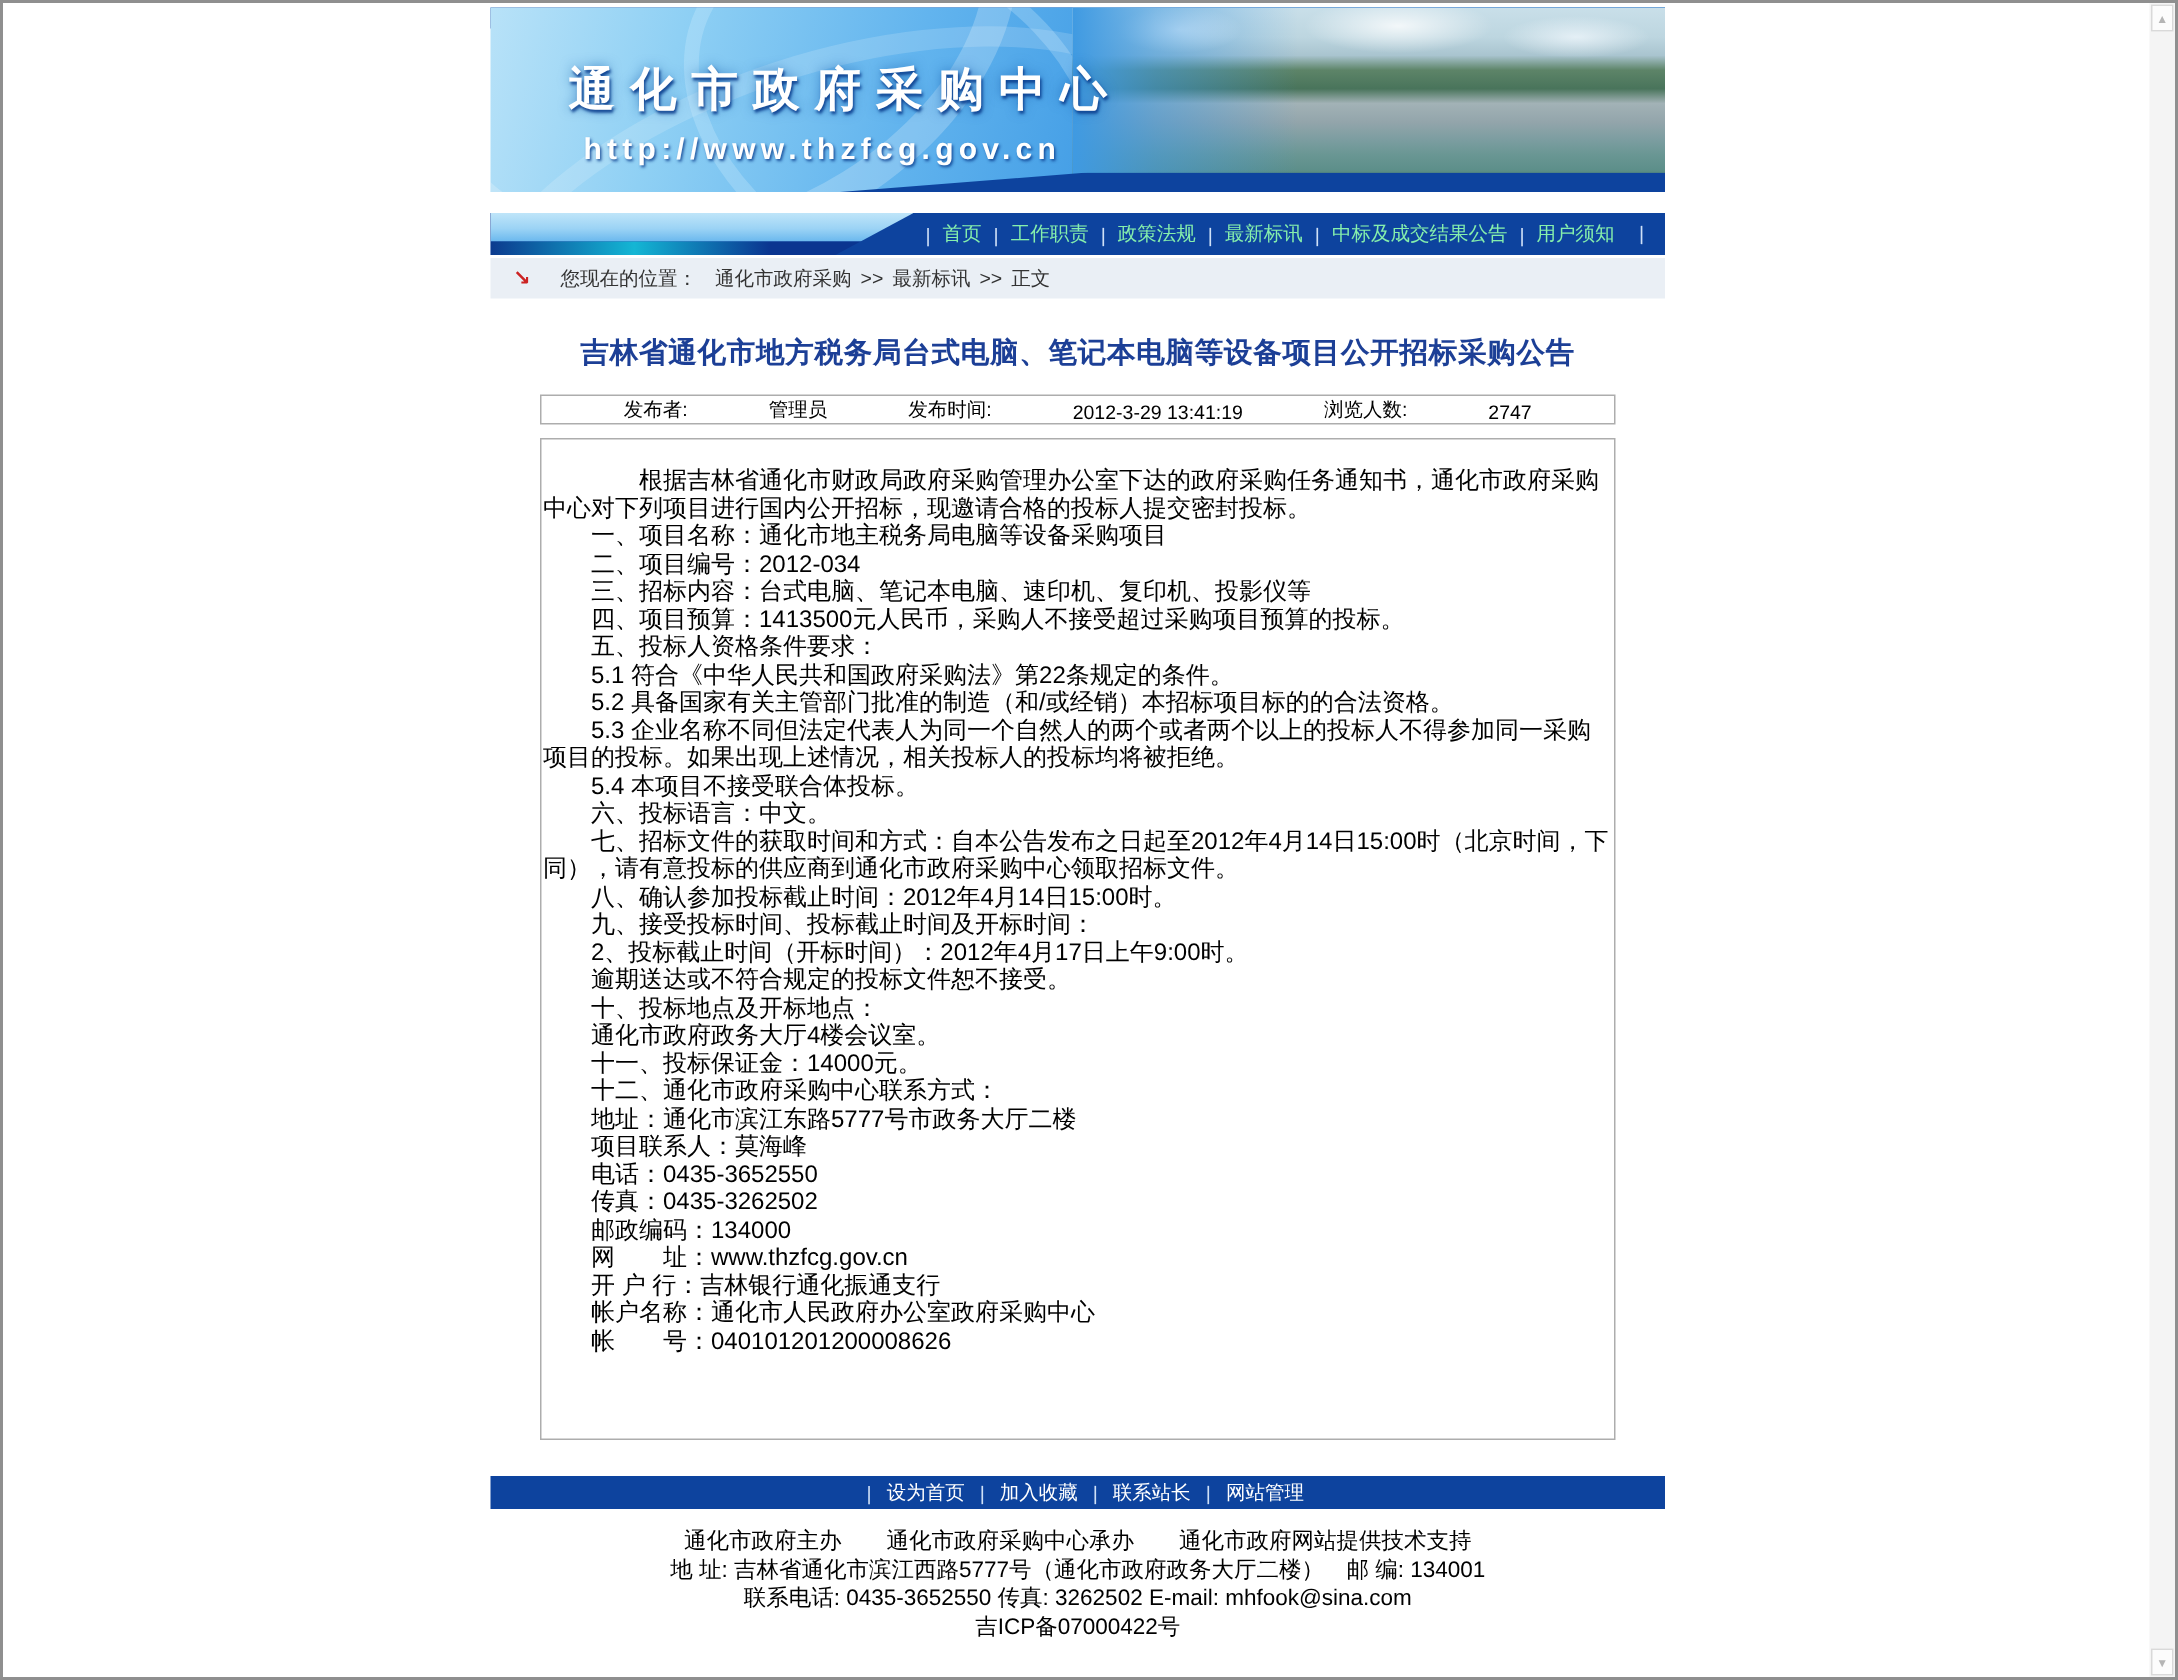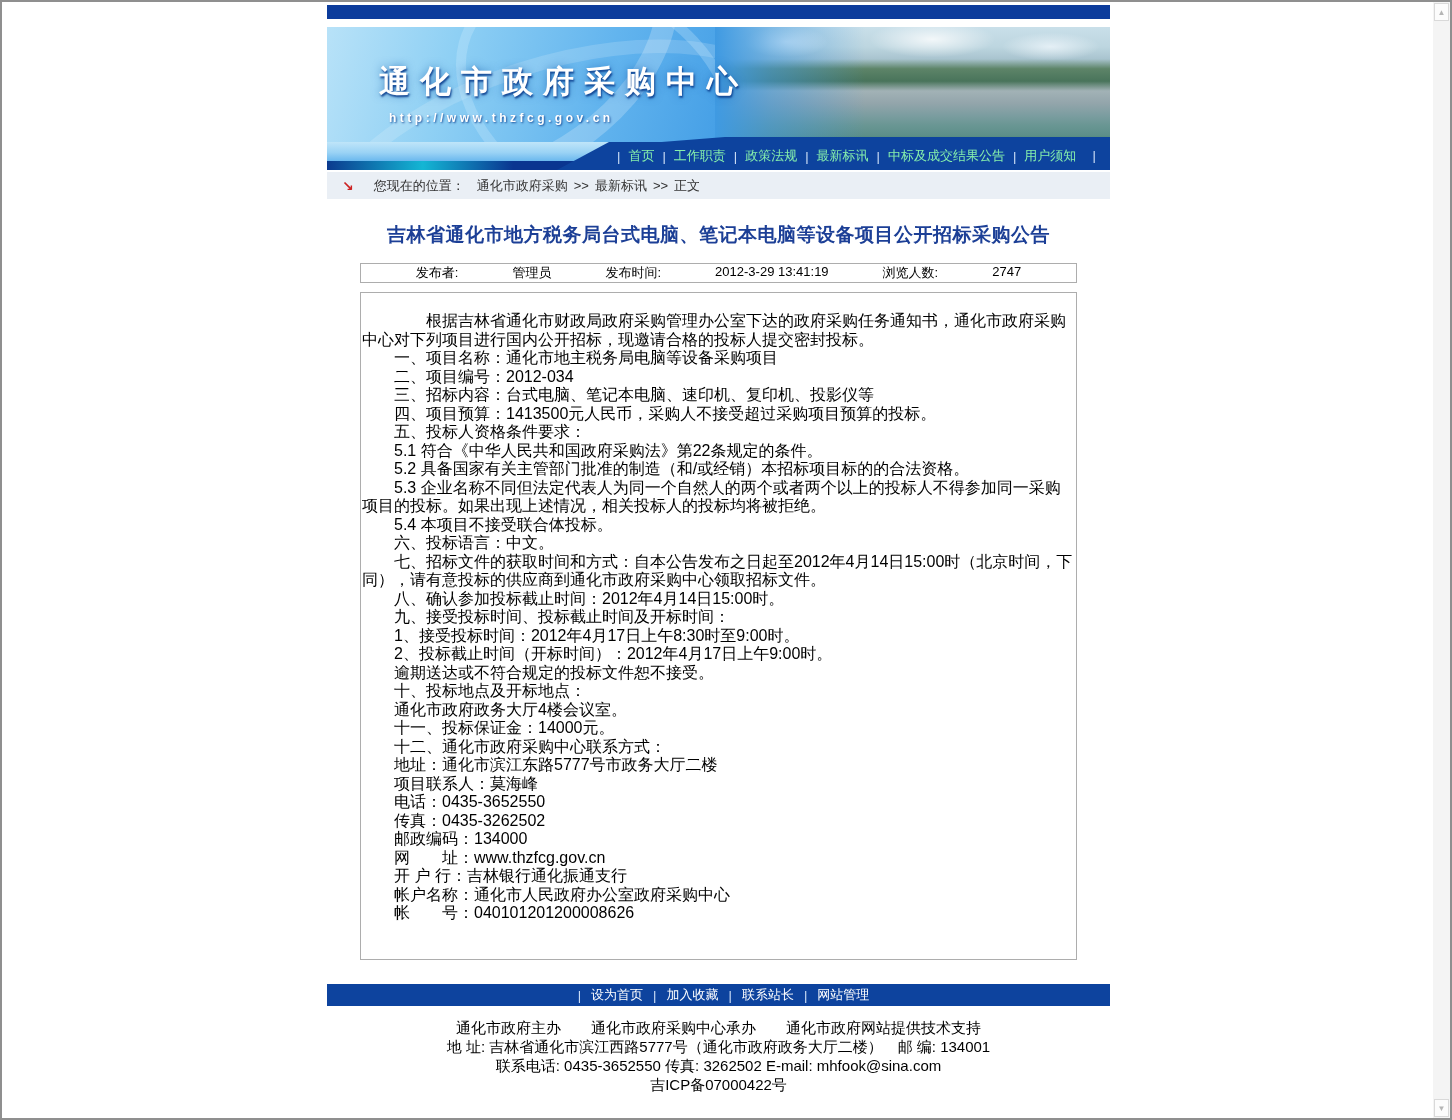--- a/index.html
+++ b/index.html
@@ -9,21 +9,21 @@
     border:2px solid #8f8f8f; overflow:hidden;
     font-family:"Liberation Sans","DejaVu Sans",sans-serif;
   }
   .col { position:absolute; left:325px; top:0; width:783px; height:100%; }
 
   
   .top-strip { position:absolute; left:0; top:3px; width:100%; height:14px; background:#0c3c9c; }
 
   
   .banner {
-    position:absolute; left:0; top:25px; width:100%; height:123px; overflow:hidden;
+    position:absolute; left:0; top:3px; width:100%; height:123px; overflow:hidden;
     background:linear-gradient(105deg,#b8e2f8 0%,#8fd0f4 16%,#62b4ee 36%,#459fe6 52%,#338fdd 64%,#2987d8 74%,#2a8bd8 100%);
   }
   .swoosh1 { position:absolute; left:-60px; top:-140px; width:420px; height:300px;
     border:22px solid rgba(255,255,255,0.22); border-radius:50%; transform:rotate(-24deg); }
   .swoosh2 { position:absolute; left:-30px; top:30px; width:520px; height:260px;
     border:14px solid rgba(255,255,255,0.16); border-radius:50%; transform:rotate(-18deg); }
   .swoosh3 { position:absolute; left:120px; top:-40px; width:300px; height:220px;
     border:10px solid rgba(220,245,255,0.25); border-radius:50%; transform:rotate(30deg); }
   .banner-photo {
     position:absolute; right:0; top:0; width:395px; height:100%;
@@ -37,21 +37,21 @@
     background:linear-gradient(90deg,#3f9ae2 0%,rgba(63,154,226,0.55) 14%,rgba(63,154,226,0) 38%); }
   .banner-wedge { position:absolute; right:0; bottom:0; left:233px; height:13px;
     background:#0d439e; clip-path:polygon(0 100%,30% 0,100% 0,100% 100%); }
   .site-title {
     position:absolute; left:52px; top:34px; color:#ffffff; font-weight:bold;
     font-size:31px; letter-spacing:10px; white-space:nowrap;
     text-shadow:1px 2px 2px rgba(10,60,140,0.9), 0 0 8px rgba(25,95,175,0.65);
   }
   .site-url {
     position:absolute; left:62px; top:84px; color:#ffffff; font-weight:bold;
-    font-size:12px; letter-spacing:3.5px; white-space:nowrap;
+    font-size:20px; letter-spacing:3.5px; white-space:nowrap;
     text-shadow:1px 1px 2px rgba(10,60,140,0.85);
   }
 
   
   .datenav { position:absolute; left:0; top:140px; width:100%; height:28px; background:#0d439e; }
   .date-seg { position:absolute; left:0; top:0; width:282px; height:100%;
     clip-path:polygon(0 0,100% 0,calc(100% - 52px) 100%,0 100%); }
   .date-top { position:absolute; left:0; top:0; width:100%; height:19px;
     background:linear-gradient(180deg,#bfe5f9 0%,#9bd3f5 55%,#6ab8ee 100%);
     display:flex; align-items:center; }
@@ -67,21 +67,21 @@
   .crumb { position:absolute; left:0; top:170px; width:100%; height:27px; background:#eaeff5;
     display:flex; align-items:center; font-size:13px; color:#333; white-space:nowrap; }
   .crumb .arrow { color:#cc2222; font-weight:bold; font-size:14px; margin:0 20px 0 15px; }
   .crumb .sep { margin:0 6px; color:#333; }
   .crumb a { color:#333; text-decoration:none; cursor:pointer;text-align:right; }
 
   
   .art-title { position:absolute; left:0; top:220px; width:100%; text-align:center;
     font-size:19px; font-weight:bold; color:#1c3f96; letter-spacing:0.5px; }
   .meta-box { position:absolute; left:33px; top:261px; width:717px; height:20px;
-    border:1px solid #adadad; background:#ffffff; display:flex; align-items:flex-start; justify-content:center;
+    border:1px solid #adadad; background:#ffffff; display:flex; align-items:flex-end; justify-content:center;
     font-size:13px; color:#000;gap:48px; }
   .meta-box span { margin:0 3px; }
   .body-box { position:absolute; left:33px; top:290px; width:717px; height:668px;
     border:1px solid #adadad; background:#ffffff; padding:19px 1px; overflow:hidden;
     font-size:16px; line-height:18.5px; color:#000; }
   .bline { margin:0; }
   .ind2 { text-indent:2em; }
   .ind4 { text-indent:4em; }
 
   
@@ -201,21 +201,20 @@
 
         <p class="bline ind2">六、投标语言：中文。</p>
 
         <p class="bline ind2">七、招标文件的获取时间和方式：自本公告发布之日起至2012年4月14日15:00时（北京时间，下同），请有意投标的供应商到通化市政府采购中心领取招标文件。</p>
 
         <p class="bline ind2">八、确认参加投标截止时间：2012年4月14日15:00时。</p>
 
 
         <p class="bline ind2">九、接受投标时间、投标截止时间及开标时间：</p>
 
-        <p class="bline ind2">1、接受投标时间：2012年4月17日上午8:30时至9:00时。</p>
 
         <p class="bline ind2">2、投标截止时间（开标时间）：2012年4月17日上午9:00时。</p>
 
         <p class="bline ind2">逾期送达或不符合规定的投标文件恕不接受。</p>
 
         <p class="bline ind2">十、投标地点及开标地点：</p>
 
         <p class="bline ind2">通化市政府政务大厅4楼会议室。</p>
 
         <p class="bline ind2">十一、投标保证金：14000元。</p>

